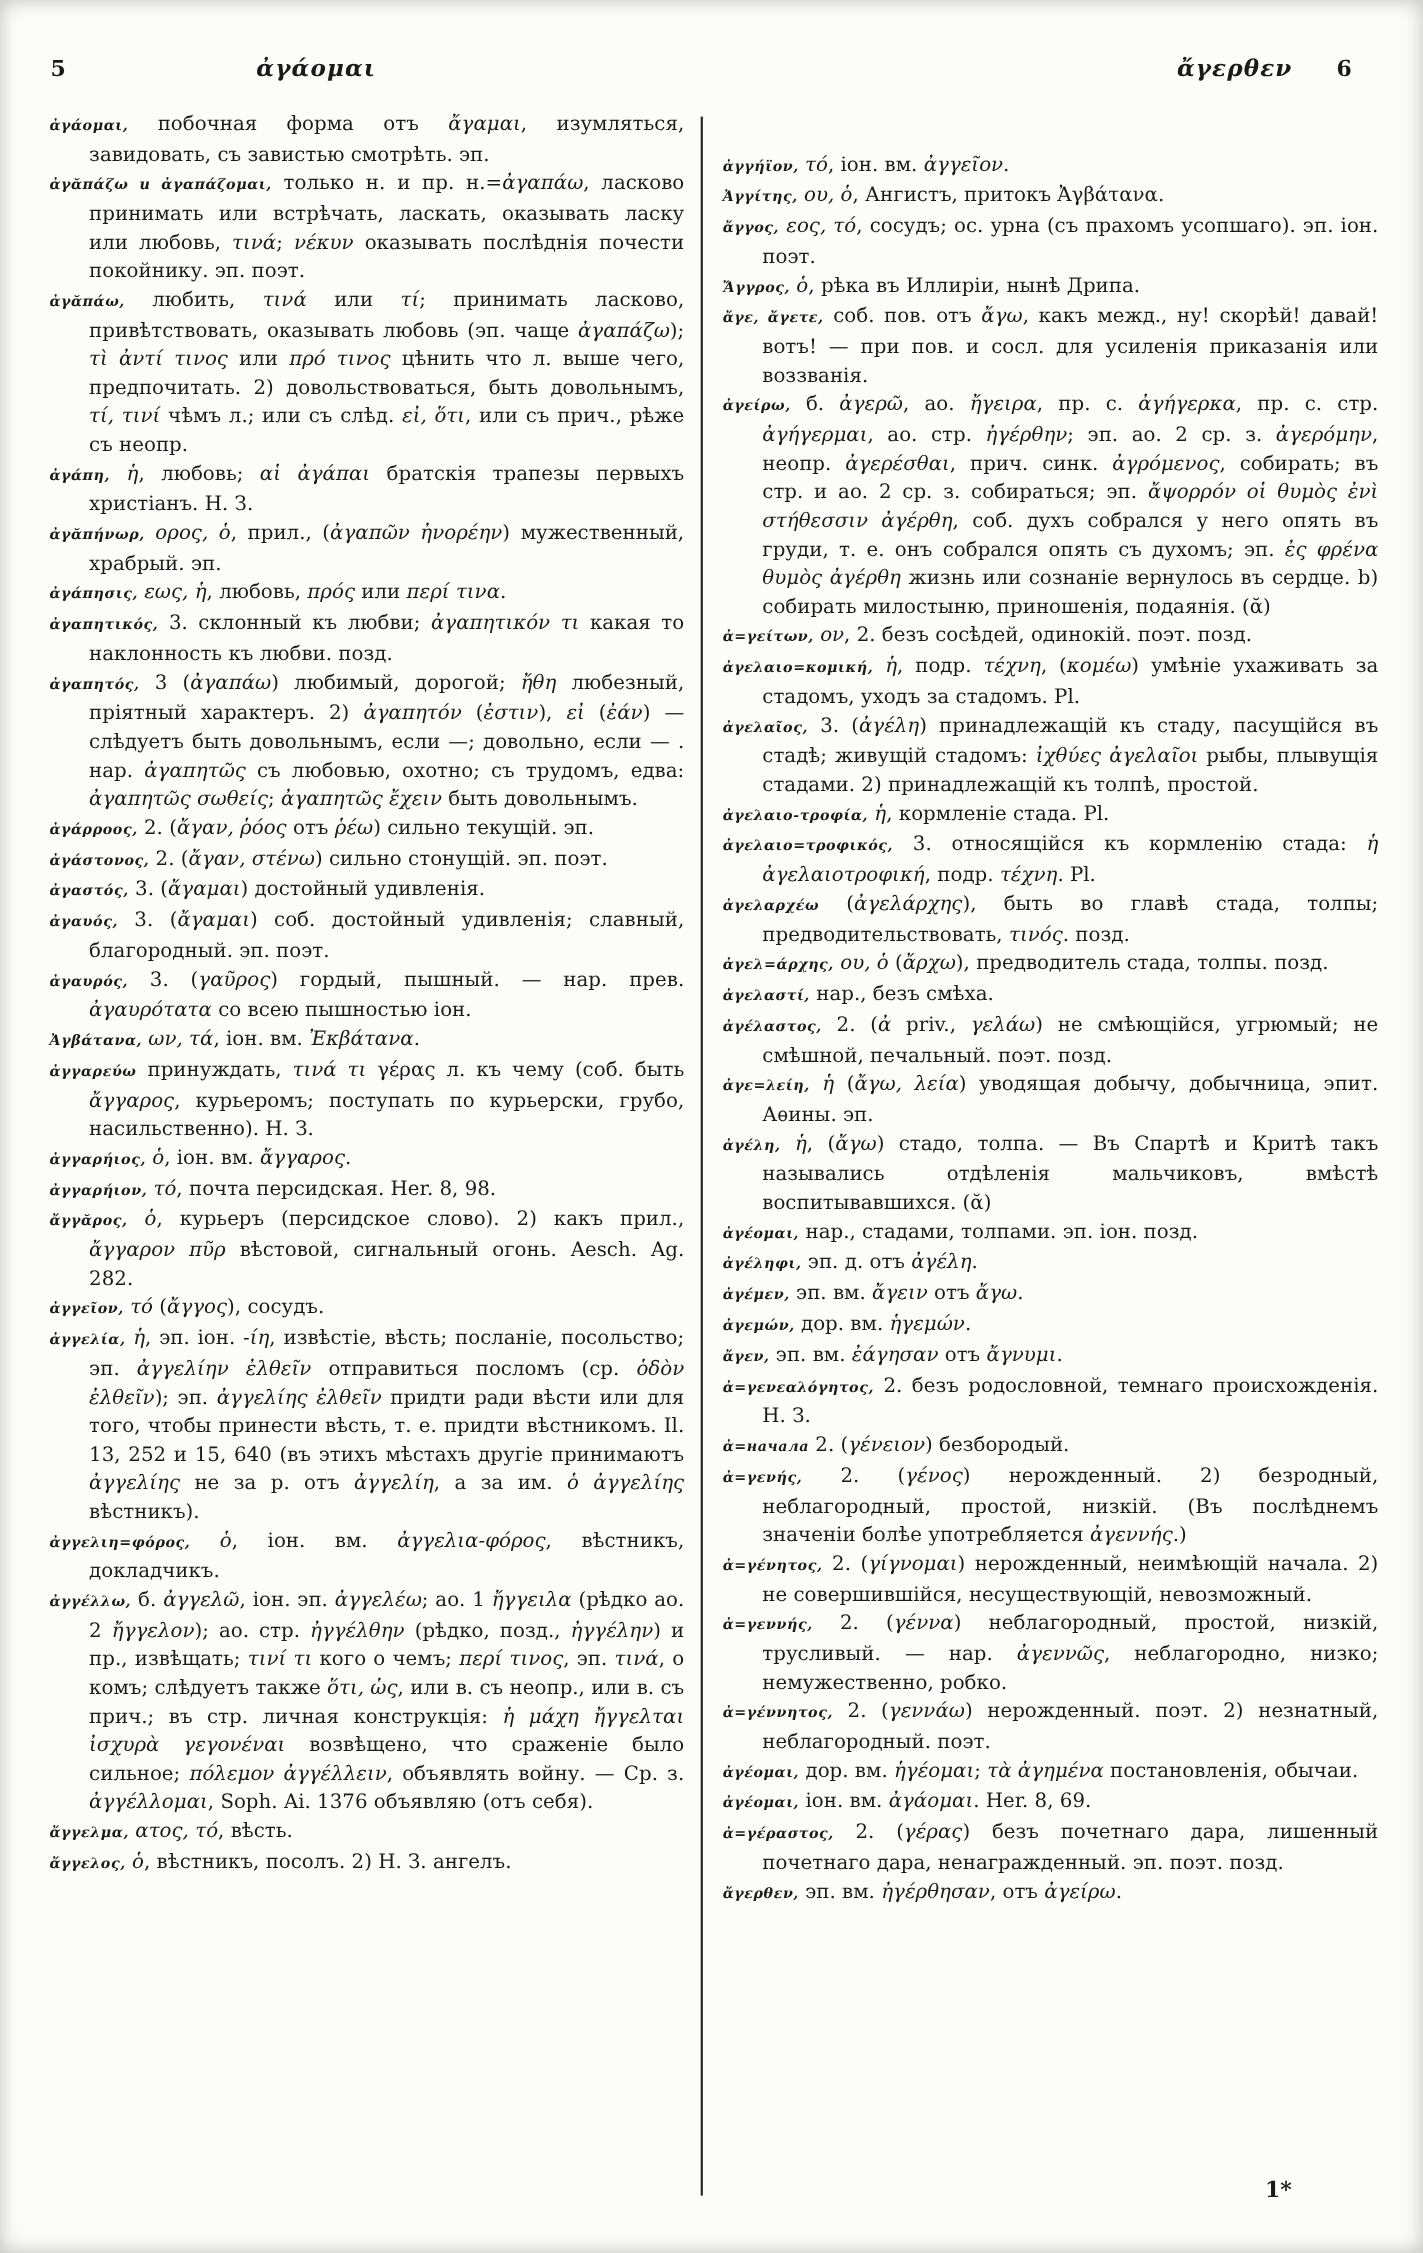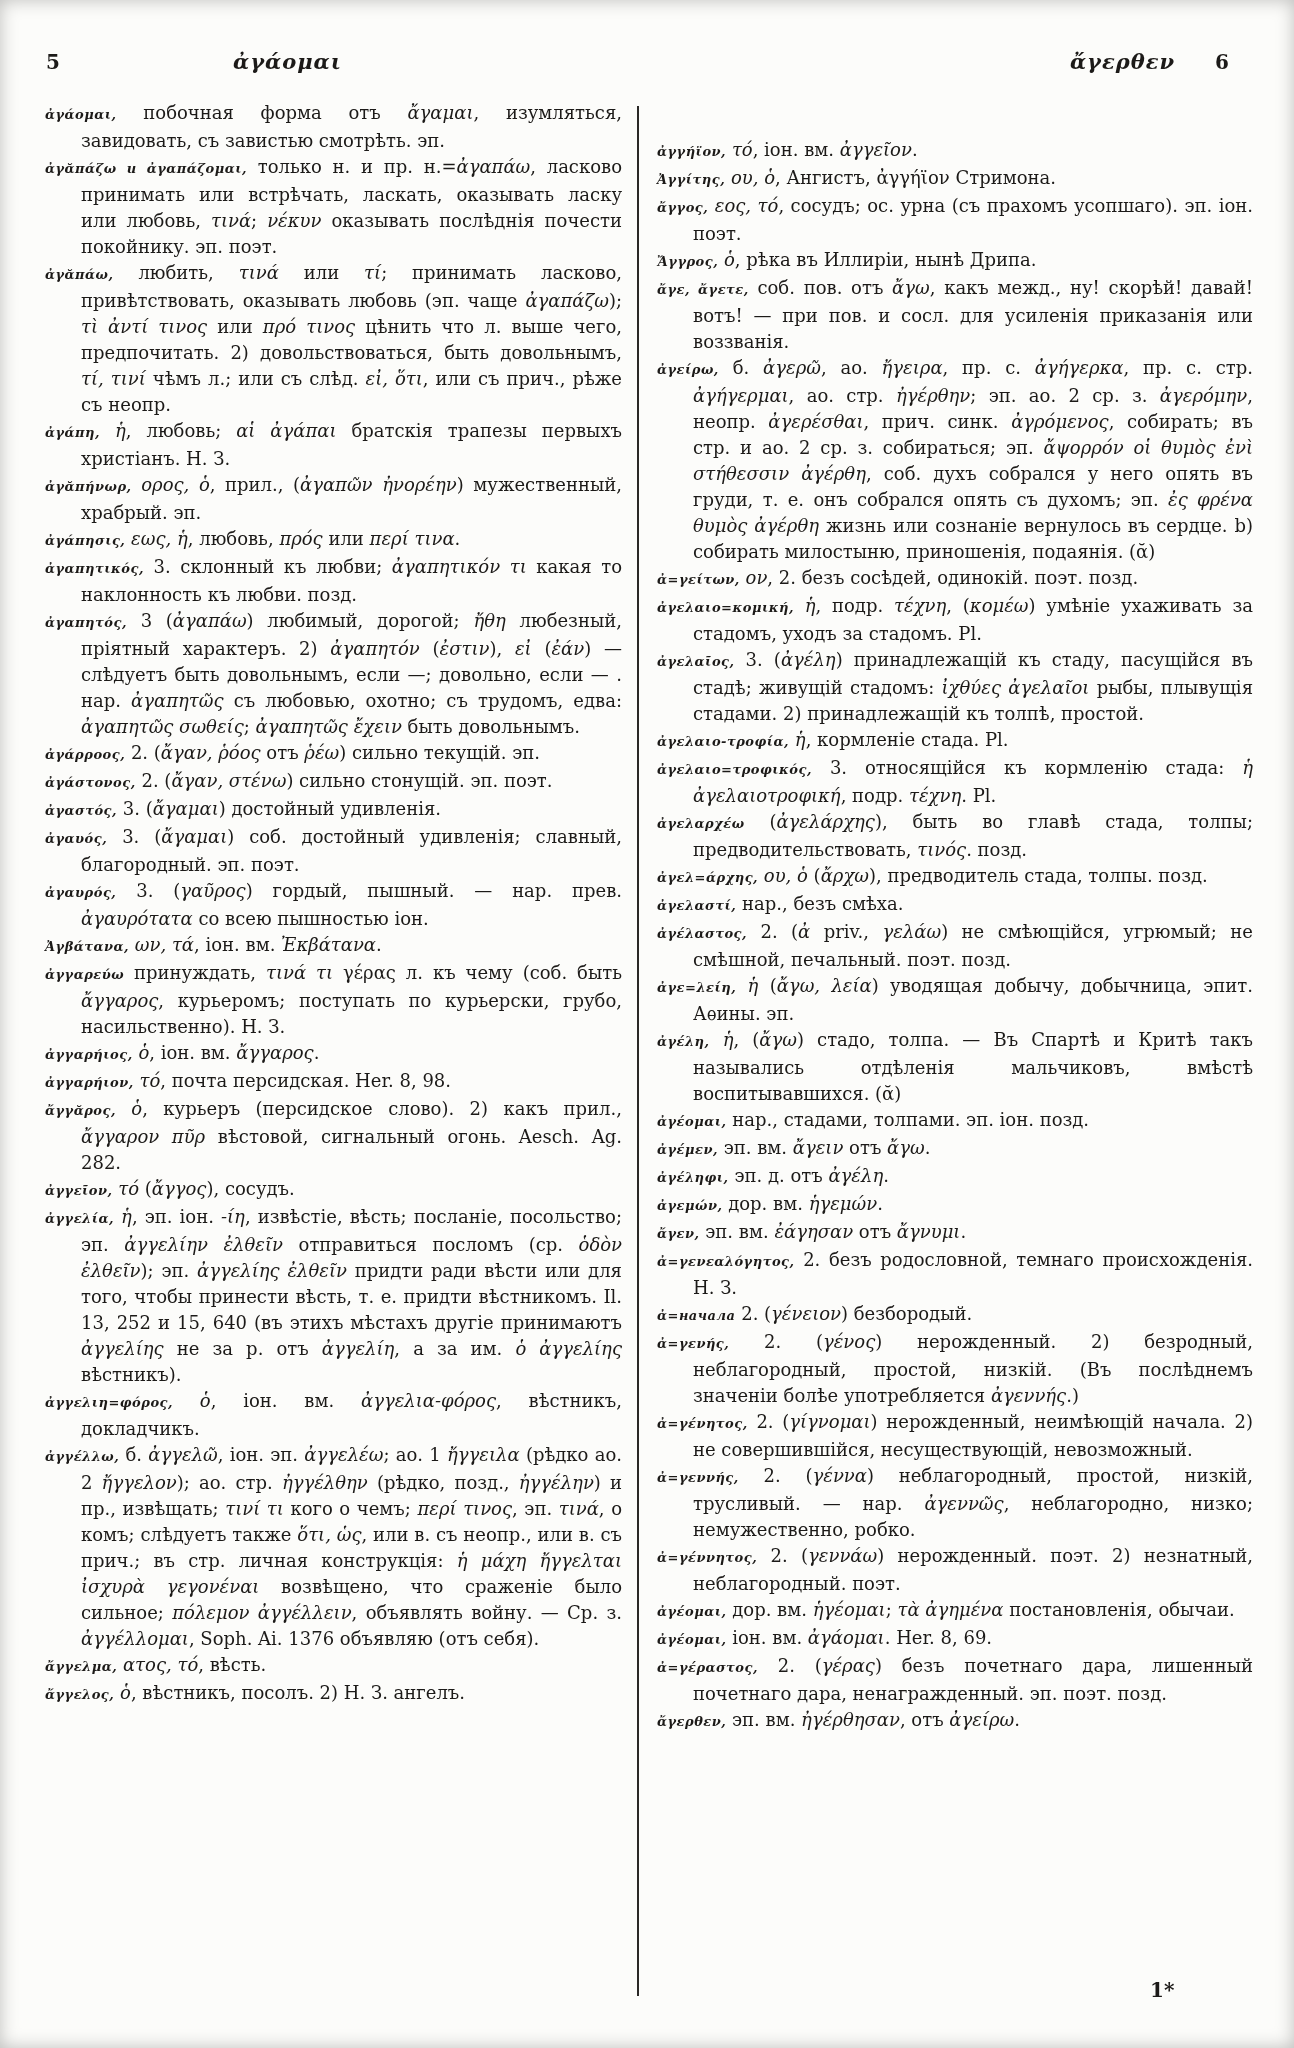--- a/index.html
+++ b/index.html
@@ -84,39 +84,39 @@
       <p class="entry"><span class="hw">ἄγγᾰρος,</span> <span class="gk">ὁ</span><span>, курьеръ (персидское слово). 2) какъ прил., </span><span class="gk">ἄγγαρον πῦρ</span><span> вѣстовой, сигнальный огонь. Aesch. Ag. 282.</span></p>
       <p class="entry"><span class="hw">ἀγγεῖον,</span> <span class="gk">τό</span><span> (</span><span class="gk">ἄγγος</span><span>), сосудъ.</span></p>
       <p class="entry"><span class="hw">ἀγγελία,</span> <span class="gk">ἡ</span><span>, эп. іон. </span><span class="gk">-ίη</span><span>, извѣстіе, вѣсть; посланіе, посольство; эп. </span><span class="gk">ἀγγελίην ἐλθεῖν</span><span> отправиться посломъ (ср. </span><span class="gk">ὁδὸν ἐλθεῖν</span><span>); эп. </span><span class="gk">ἀγγελίης ἐλθεῖν</span><span> придти ради вѣсти или для того, чтобы принести вѣсть, т. е. придти вѣстникомъ. Il. 13, 252 и 15, 640 (въ этихъ мѣстахъ другіе принимаютъ </span><span class="gk">ἀγγελίης</span><span> не за р. отъ </span><span class="gk">ἀγγελίη</span><span>, а за им. </span><span class="gk">ὁ ἀγγελίης</span><span> вѣстникъ).</span></p>
       <p class="entry"><span class="hw">ἀγγελιη=φόρος,</span> <span class="gk">ὁ</span><span>, іон. вм. </span><span class="gk">ἀγγελια-φόρος</span><span>, вѣстникъ, докладчикъ.</span></p>
       <p class="entry"><span class="hw">ἀγγέλλω,</span> <span>б. </span><span class="gk">ἀγγελῶ</span><span>, іон. эп. </span><span class="gk">ἀγγελέω</span><span>; ао. 1 </span><span class="gk">ἤγγειλα</span><span> (рѣдко ао. 2 </span><span class="gk">ἤγγελον</span><span>); ао. стр. </span><span class="gk">ἠγγέλθην</span><span> (рѣдко, позд., </span><span class="gk">ἠγγέλην</span><span>) и пр., извѣщать; </span><span class="gk">τινί τι</span><span> кого о чемъ; </span><span class="gk">περί τινος</span><span>, эп. </span><span class="gk">τινά</span><span>, о комъ; слѣдуетъ также </span><span class="gk">ὅτι, ὡς</span><span>, или в. съ неопр., или в. съ прич.; въ стр. личная конструкція: </span><span class="gk">ἡ μάχη ἤγγελται ἰσχυρὰ γεγονέναι</span><span> возвѣщено, что сраженіе было сильное; </span><span class="gk">πόλεμον ἀγγέλλειν</span><span>, объявлять войну. — Ср. з. </span><span class="gk">ἀγγέλλομαι</span><span>, Soph. Ai. 1376 объявляю (отъ себя).</span></p>
       <p class="entry"><span class="hw">ἄγγελμα,</span> <span class="gk">ατος, τό</span><span>, вѣсть.</span></p>
       <p class="entry"><span class="hw">ἄγγελος,</span> <span class="gk">ὁ</span><span>, вѣстникъ, посолъ. 2) Н. З. ангелъ.</span></p>
     </div>
   <div id="col-right" class="col">
       <p class="entry"><span class="hw">ἀγγήϊον,</span> <span class="gk">τό</span><span>, іон. вм. </span><span class="gk">ἀγγεῖον</span><span>.</span></p>
-      <p class="entry"><span class="hw">Ἀγγίτης,</span> <span class="gk">ου, ὁ</span><span>, Ангистъ, ἀγγήϊον Стримона.</span></p>
+      <p class="entry"><span class="hw">Ἀγγίτης,</span> <span class="gk">ου, ὁ</span><span>, Ангистъ, притокъ Ἀγβάτανα.</span></p>
       <p class="entry"><span class="hw">ἄγγος,</span> <span class="gk">εος, τό</span><span>, сосудъ; ос. урна (съ прахомъ усопшаго). эп. іон. поэт.</span></p>
       <p class="entry"><span class="hw">Ἄγγρος,</span> <span class="gk">ὁ</span><span>, рѣка въ Иллиріи, нынѣ Дрипа.</span></p>
       <p class="entry"><span class="hw">ἄγε, ἄγετε,</span> <span>соб. пов. отъ </span><span class="gk">ἄγω</span><span>, какъ межд., ну! скорѣй! давай! вотъ! — при пов. и сосл. для усиленія приказанія или воззванія.</span></p>
       <p class="entry"><span class="hw">ἀγείρω,</span> <span>б. </span><span class="gk">ἀγερῶ</span><span>, ао. </span><span class="gk">ἤγειρα</span><span>, пр. с. </span><span class="gk">ἀγήγερκα</span><span>, пр. с. стр. </span><span class="gk">ἀγήγερμαι</span><span>, ао. стр. </span><span class="gk">ἠγέρθην</span><span>; эп. ао. 2 ср. з. </span><span class="gk">ἀγερόμην</span><span>, неопр. </span><span class="gk">ἀγερέσθαι</span><span>, прич. синк. </span><span class="gk">ἀγρόμενος</span><span>, собирать; въ стр. и ао. 2 ср. з. собираться; эп. </span><span class="gk">ἄψορρόν οἱ θυμὸς ἐνὶ στήθεσσιν ἀγέρθη</span><span>, соб. духъ собрался у него опять въ груди, т. е. онъ собрался опять съ духомъ; эп. </span><span class="gk">ἐς φρένα θυμὸς ἀγέρθη</span><span> жизнь или сознаніе вернулось въ сердце. b) собирать милостыню, приношенія, подаянія. (ᾰ)</span></p>
       <p class="entry"><span class="hw">ἀ=γείτων,</span> <span class="gk">ον</span><span>, 2. безъ сосѣдей, одинокій. поэт. позд.</span></p>
       <p class="entry"><span class="hw">ἀγελαιο=κομική,</span> <span class="gk">ἡ</span><span>, подр. </span><span class="gk">τέχνη</span><span>, (</span><span class="gk">κομέω</span><span>) умѣніе ухаживать за стадомъ, уходъ за стадомъ. Pl.</span></p>
       <p class="entry"><span class="hw">ἀγελαῖος,</span> <span>3. (</span><span class="gk">ἀγέλη</span><span>) принадлежащій къ стаду, пасущійся въ стадѣ; живущій стадомъ: </span><span class="gk">ἰχθύες ἀγελαῖοι</span><span> рыбы, плывущія стадами. 2) принадлежащій къ толпѣ, простой.</span></p>
       <p class="entry"><span class="hw">ἀγελαιο-τροφία,</span> <span class="gk">ἡ</span><span>, кормленіе стада. Pl.</span></p>
       <p class="entry"><span class="hw">ἀγελαιο=τροφικός,</span> <span>3. относящійся къ кормленію стада: </span><span class="gk">ἡ ἀγελαιοτροφική</span><span>, подр. </span><span class="gk">τέχνη</span><span>. Pl.</span></p>
       <p class="entry"><span class="hw">ἀγελαρχέω</span> <span>(</span><span class="gk">ἀγελάρχης</span><span>), быть во главѣ стада, толпы; предводительствовать, </span><span class="gk">τινός</span><span>. позд.</span></p>
       <p class="entry"><span class="hw">ἀγελ=άρχης,</span> <span class="gk">ου, ὁ</span><span> (</span><span class="gk">ἄρχω</span><span>), предводитель стада, толпы. позд.</span></p>
       <p class="entry"><span class="hw">ἀγελαστί,</span> <span>нар., безъ смѣха.</span></p>
       <p class="entry"><span class="hw">ἀγέλαστος,</span> <span>2. (</span><span class="gk">ἀ</span><span> priv., </span><span class="gk">γελάω</span><span>) не смѣющійся, угрюмый; не смѣшной, печальный. поэт. позд.</span></p>
       <p class="entry"><span class="hw">ἀγε=λείη,</span> <span class="gk">ἡ</span><span> (</span><span class="gk">ἄγω, λεία</span><span>) уводящая добычу, добычница, эпит. Аѳины. эп.</span></p>
       <p class="entry"><span class="hw">ἀγέλη,</span> <span class="gk">ἡ</span><span>, (</span><span class="gk">ἄγω</span><span>) стадо, толпа. — Въ Спартѣ и Критѣ такъ назывались отдѣленія мальчиковъ, вмѣстѣ воспитывавшихся. (ᾰ)</span></p>
       <p class="entry"><span class="hw">ἀγέομαι,</span> <span>нар., стадами, толпами. эп. іон. позд.</span></p>
+      <p class="entry"><span class="hw">ἀγέληφι,</span> <span>эп. д. отъ </span><span class="gk">ἀγέλη</span><span>.</span></p>
       <p class="entry"><span class="hw">ἀγέμεν,</span> <span>эп. вм. </span><span class="gk">ἄγειν</span><span> отъ </span><span class="gk">ἄγω</span><span>.</span></p>
-      <p class="entry"><span class="hw">ἀγέληφι,</span> <span>эп. д. отъ </span><span class="gk">ἀγέλη</span><span>.</span></p>
       <p class="entry"><span class="hw">ἀγεμών,</span> <span>дор. вм. </span><span class="gk">ἡγεμών</span><span>.</span></p>
       <p class="entry"><span class="hw">ἄγεν,</span> <span>эп. вм. </span><span class="gk">ἐάγησαν</span><span> отъ </span><span class="gk">ἄγνυμι</span><span>.</span></p>
       <p class="entry"><span class="hw">ἀ=γενεαλόγητος,</span> <span>2. безъ родословной, темнаго происхожденія. Н. З.</span></p>
       <p class="entry"><span class="hw">ἀ=начала</span> <span>2. (</span><span class="gk">γένειον</span><span>) безбородый.</span></p>
       <p class="entry"><span class="hw">ἀ=γενής,</span> <span>2. (</span><span class="gk">γένος</span><span>) нерожденный. 2) безродный, неблагородный, простой, низкій. (Въ послѣднемъ значеніи болѣе употребляется </span><span class="gk">ἀγεννής</span><span>.)</span></p>
       <p class="entry"><span class="hw">ἀ=γένητος,</span> <span>2. (</span><span class="gk">γίγνομαι</span><span>) нерожденный, неимѣющій начала. 2) не совершившійся, несуществующій, невозможный.</span></p>
       <p class="entry"><span class="hw">ἀ=γεννής,</span> <span>2. (</span><span class="gk">γέννα</span><span>) неблагородный, простой, низкій, трусливый. — нар. </span><span class="gk">ἀγεννῶς</span><span>, неблагородно, низко; немужественно, робко.</span></p>
       <p class="entry"><span class="hw">ἀ=γέννητος,</span> <span>2. (</span><span class="gk">γεννάω</span><span>) нерожденный. поэт. 2) незнатный, неблагородный. поэт.</span></p>
       <p class="entry"><span class="hw">ἀγέομαι,</span> <span>дор. вм. </span><span class="gk">ἡγέομαι</span><span>; </span><span class="gk">τὰ ἀγημένα</span><span> постановленія, обычаи.</span></p>
       <p class="entry"><span class="hw">ἀγέομαι,</span> <span>іон. вм. </span><span class="gk">ἀγάομαι</span><span>. Her. 8, 69.</span></p>

